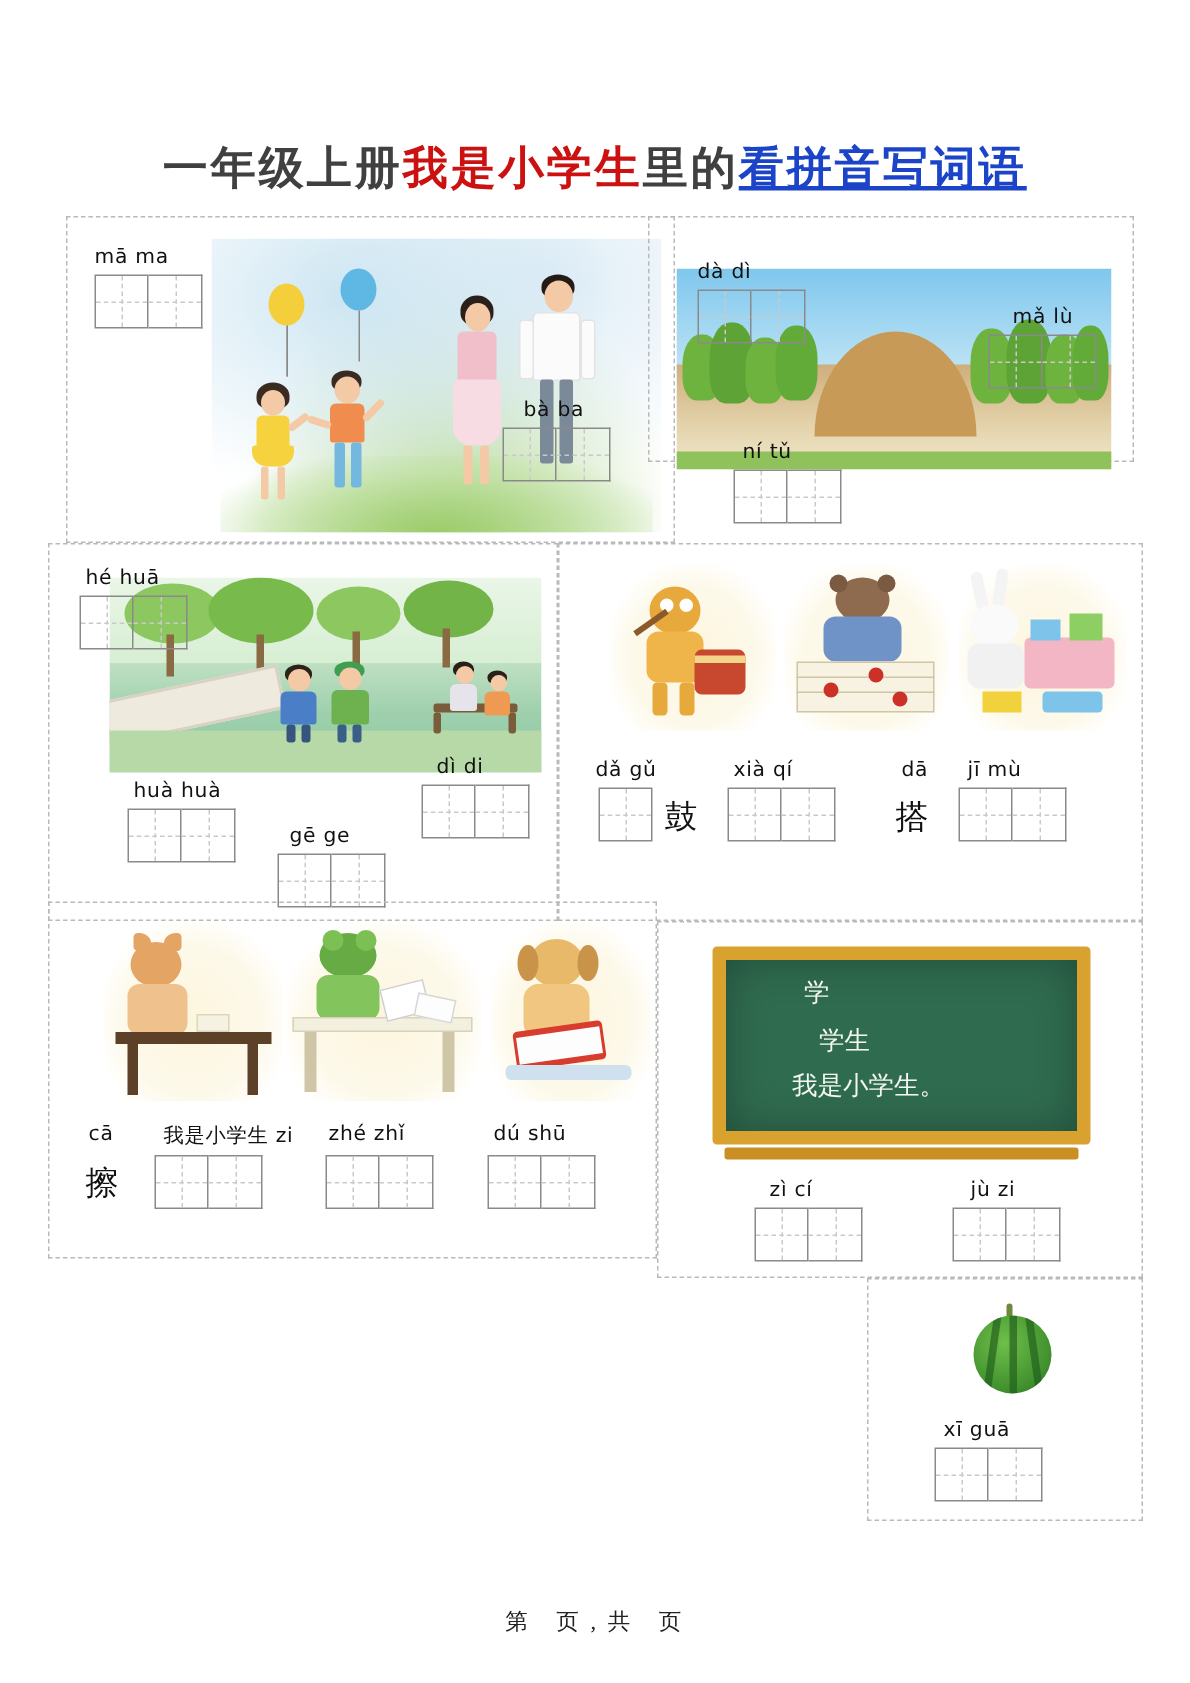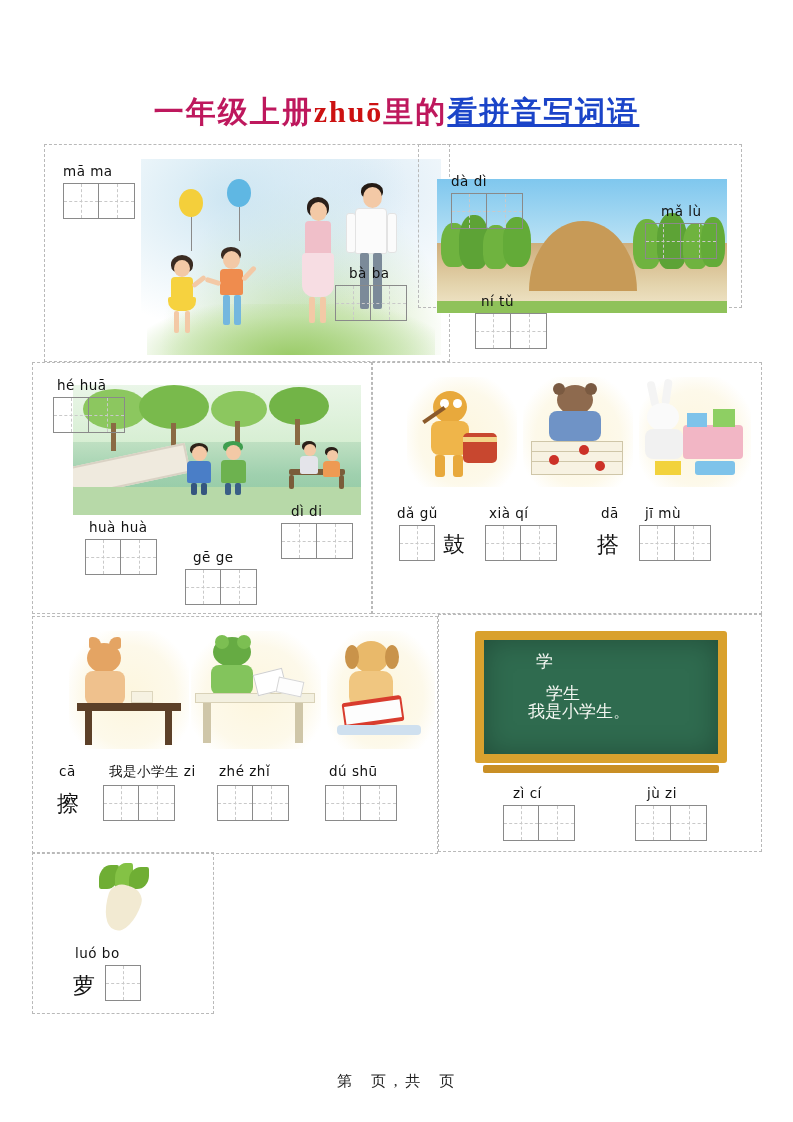--- a/index.html
+++ b/index.html
@@ -17,21 +17,21 @@
   #worksheet-title {
     position:absolute;
     top:92px; left:0; width:793px;
     text-align:center;
     font-family:"Liberation Serif", serif;
     font-size:30px;
     font-weight:bold;
     letter-spacing:2px;
     white-space:nowrap;
   }
-  #worksheet-title .black { color:#be185d; }
+  #worksheet-title .black { color:#404040; }
   #worksheet-title .red   { color:#cc1111; }
   #worksheet-title .blue  { color:#1b44c8; text-decoration:underline; }
 
   
   #sheet {
     position:absolute;
     left:32px; top:144px;
     width:730px; height:870px;
   }
   .cellbox {
@@ -212,21 +212,21 @@
     font-family:"Liberation Serif", serif;
     font-size:15px;
     color:#222;
     letter-spacing:2px;
   }
 </style>
 </head>
 <body>
 
 <div id="worksheet-title">
-  <span class="black">一年级上册</span><span class="red">zhuō</span><span class="black">里的</span><span class="blue">看拼音写词语</span>
+  <span class="black">一年级上册</span><span class="red">我是小学生</span><span class="black">里的</span><span class="blue">看拼音写词语</span>
 </div>
 
 <div id="sheet">
 
   <div class="cellbox" style="left:12px; top:0; width:406px; height:218px;">
 
     <div class="illus" style="left:96px; top:14px; width:300px; height:196px;">
       <div class="sky-soft"></div>
       <div class="grass-soft"></div>
 
@@ -280,21 +280,21 @@
       <div class="sq"></div>
     </div>
 
     <span class="pinyin" style="left:304px; top:120px;text-align:right;">bà ba</span>
     <div class="tzg" style="left:290px; top:140px;">
       <div class="sq"></div>
       <div class="sq"></div>
     </div>
   </div>
 
-  <div class="cellbox" style="left:386px; top:0; width:324px; height:164px;">
+  <div class="cellbox" style="left:400px; top:0; width:324px; height:164px;">
 
     <div class="illus field-scene" style="left:18px; top:34px; width:290px; height:134px;">
       <div class="skyb"></div>
       <div class="soil"></div>
       <div class="mound" style="left:92px; top:42px; width:108px; height:70px;"></div>
 
       <div class="bush" style="left:4px;  top:44px; width:26px; height:44px;"></div>
       <div class="bush" style="left:22px; top:36px; width:30px; height:54px; background:#5da336;"></div>
       <div class="bush" style="left:46px; top:46px; width:26px; height:44px;"></div>
       <div class="bush" style="left:66px; top:38px; width:28px; height:50px; background:#63ab38;"></div>
@@ -461,21 +461,21 @@
     <span class="pinyin" style="left:228px; top:142px;">dā</span>
     <span class="givenchar" style="left:224px; top:167px;">搭</span>
 
     <span class="pinyin" style="left:272px; top:142px;">jī mù</span>
     <div class="tzg" style="left:266px; top:162px;">
       <div class="sq"></div>
       <div class="sq"></div>
     </div>
   </div>
 
-  <div class="cellbox" style="left:0; top:472px; width:406px; height:238px;">
+  <div class="cellbox" style="left:0; top:457px; width:406px; height:238px;">
 
     <div class="card-illus" style="left:36px; top:14px; width:120px; height:118px;">
       <div class="blob" style="left:18px; top:12px; width:34px; height:30px; background:#e4a463;"></div>
       <div class="rect" style="left:20px; top:6px; width:12px; height:12px; background:#e4a463; border-radius:3px 8px 3px 3px;"></div>
       <div class="rect" style="left:40px; top:6px; width:12px; height:12px; background:#e4a463; border-radius:8px 3px 3px 3px;"></div>
       <div class="rect" style="left:16px; top:40px; width:40px; height:34px; background:#efc18d; border-radius:8px;"></div>
       <div class="rect" style="left:8px; top:72px; width:104px; height:8px; background:#5c4028;"></div>
       <div class="rect" style="left:16px; top:80px; width:7px; height:34px; background:#5c4028;"></div>
       <div class="rect" style="left:96px; top:80px; width:7px; height:34px; background:#5c4028;"></div>
       <div class="rect" style="left:62px; top:60px; width:22px; height:12px; background:#f6f2e2; border:1px solid #ddd6bd;"></div>
@@ -523,49 +523,51 @@
       <div class="sq"></div>
       <div class="sq"></div>
     </div>
   </div>
 
   <div class="cellbox" style="left:406px; top:470px; width:324px; height:238px;">
 
     <div class="blackboard" style="left:36px; top:16px; width:252px; height:132px;">
       <span class="chalk" style="left:52px; top:10px; font-size:17px;">学</span>
       <span class="chalk" style="left:62px; top:42px; font-size:17px;">学生</span>
-      <span class="chalk" style="left:44px; top:60px; font-size:17px;">我是小学生。</span>
+      <span class="chalk" style="left:44px; top:72px; font-size:17px;">我是小学生。</span>
     </div>
     <div class="bb-tray" style="left:44px; top:150px; width:236px;"></div>
 
     <span class="pinyin" style="left:74px; top:170px;">zì  cí</span>
     <div class="tzg" style="left:64px; top:190px;">
       <div class="sq"></div>
       <div class="sq"></div>
     </div>
 
     <span class="pinyin" style="left:208px; top:170px;">jù  zi</span>
     <div class="tzg" style="left:196px; top:190px;">
       <div class="sq"></div>
       <div class="sq"></div>
     </div>
   </div>
 
-  <div class="cellbox" style="left:0; top:708px; width:182px; height:162px;">
-    <div class="veg" style="left:60px; top:12px; width:70px; height:66px;">
-      <div class="leafy" style="left:6px;  top:0;  width:20px; height:24px;"></div>
-      <div class="leafy" style="left:22px; top:-2px; width:18px; height:26px; background:#84c245;"></div>
-      <div class="leafy" style="left:36px; top:2px; width:20px; height:22px;"></div>
-      <div class="radish-body" style="left:12px; top:20px; width:34px; height:46px;"></div>
-    </div>
-    <span class="pinyin" style="left:42px; top:92px;">luó   bo</span>
-    <span class="givenchar" style="left:40px; top:118px;">萝</span>
-    <div class="tzg" style="left:72px; top:112px;">
-      <div class="sq"></div>
-    </div>
-  </div>
-
-
-
+
+
+
+  <div class="cellbox" style="left:546px; top:708px; width:184px; height:162px;">
+    <div class="veg" style="left:64px; top:16px; width:64px; height:60px;">
+      <div class="rect" style="left:28px; top:0; width:4px; height:10px; background:#6d8a3a; border-radius:2px;"></div>
+      <div class="watermelon" style="left:6px; top:8px; width:52px; height:52px;">
+        <div class="stripe" style="left:10px; top:0; width:5px; height:52px; transform:rotate(8deg);"></div>
+        <div class="stripe" style="left:24px; top:0; width:5px; height:52px;"></div>
+        <div class="stripe" style="left:38px; top:0; width:5px; height:52px; transform:rotate(-8deg);"></div>
+      </div>
+    </div>
+    <span class="pinyin" style="left:50px; top:92px;">xī  guā</span>
+    <div class="tzg" style="left:44px; top:112px;">
+      <div class="sq"></div>
+      <div class="sq"></div>
+    </div>
+  </div>
 
 </div>
 
 <div id="footer">第　页 , 共　页</div>
 
 </body></html>

